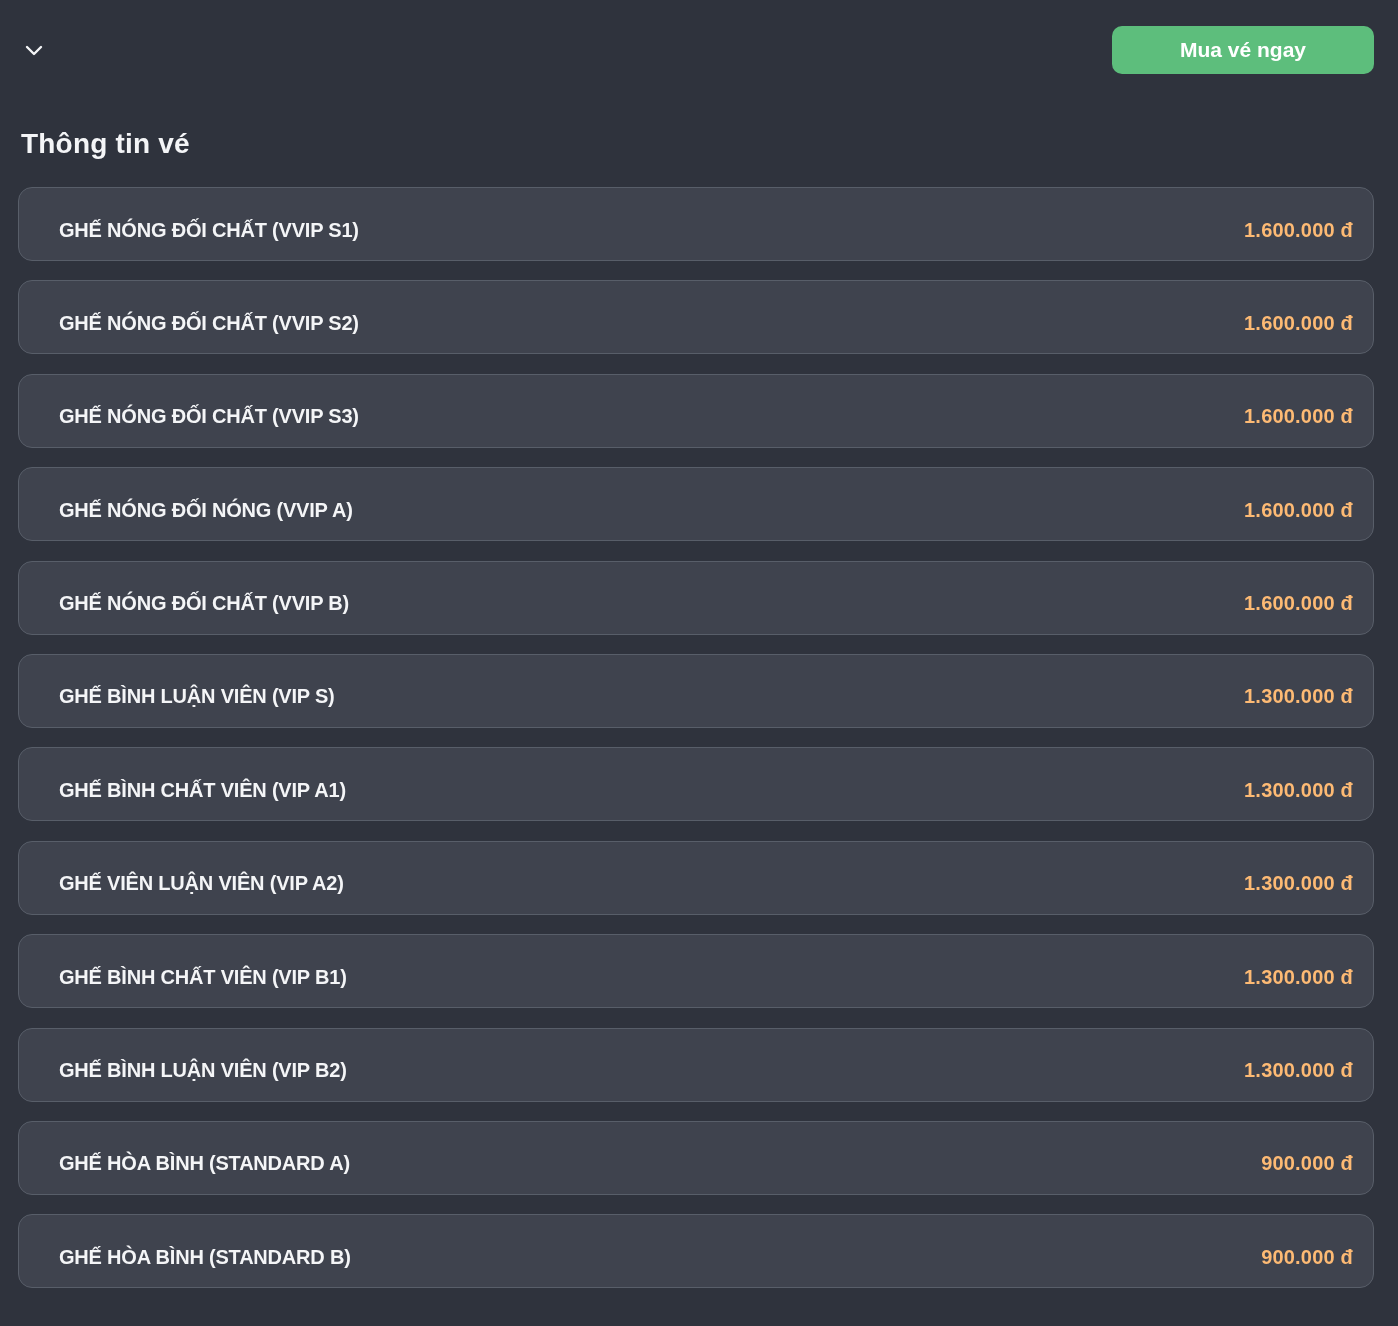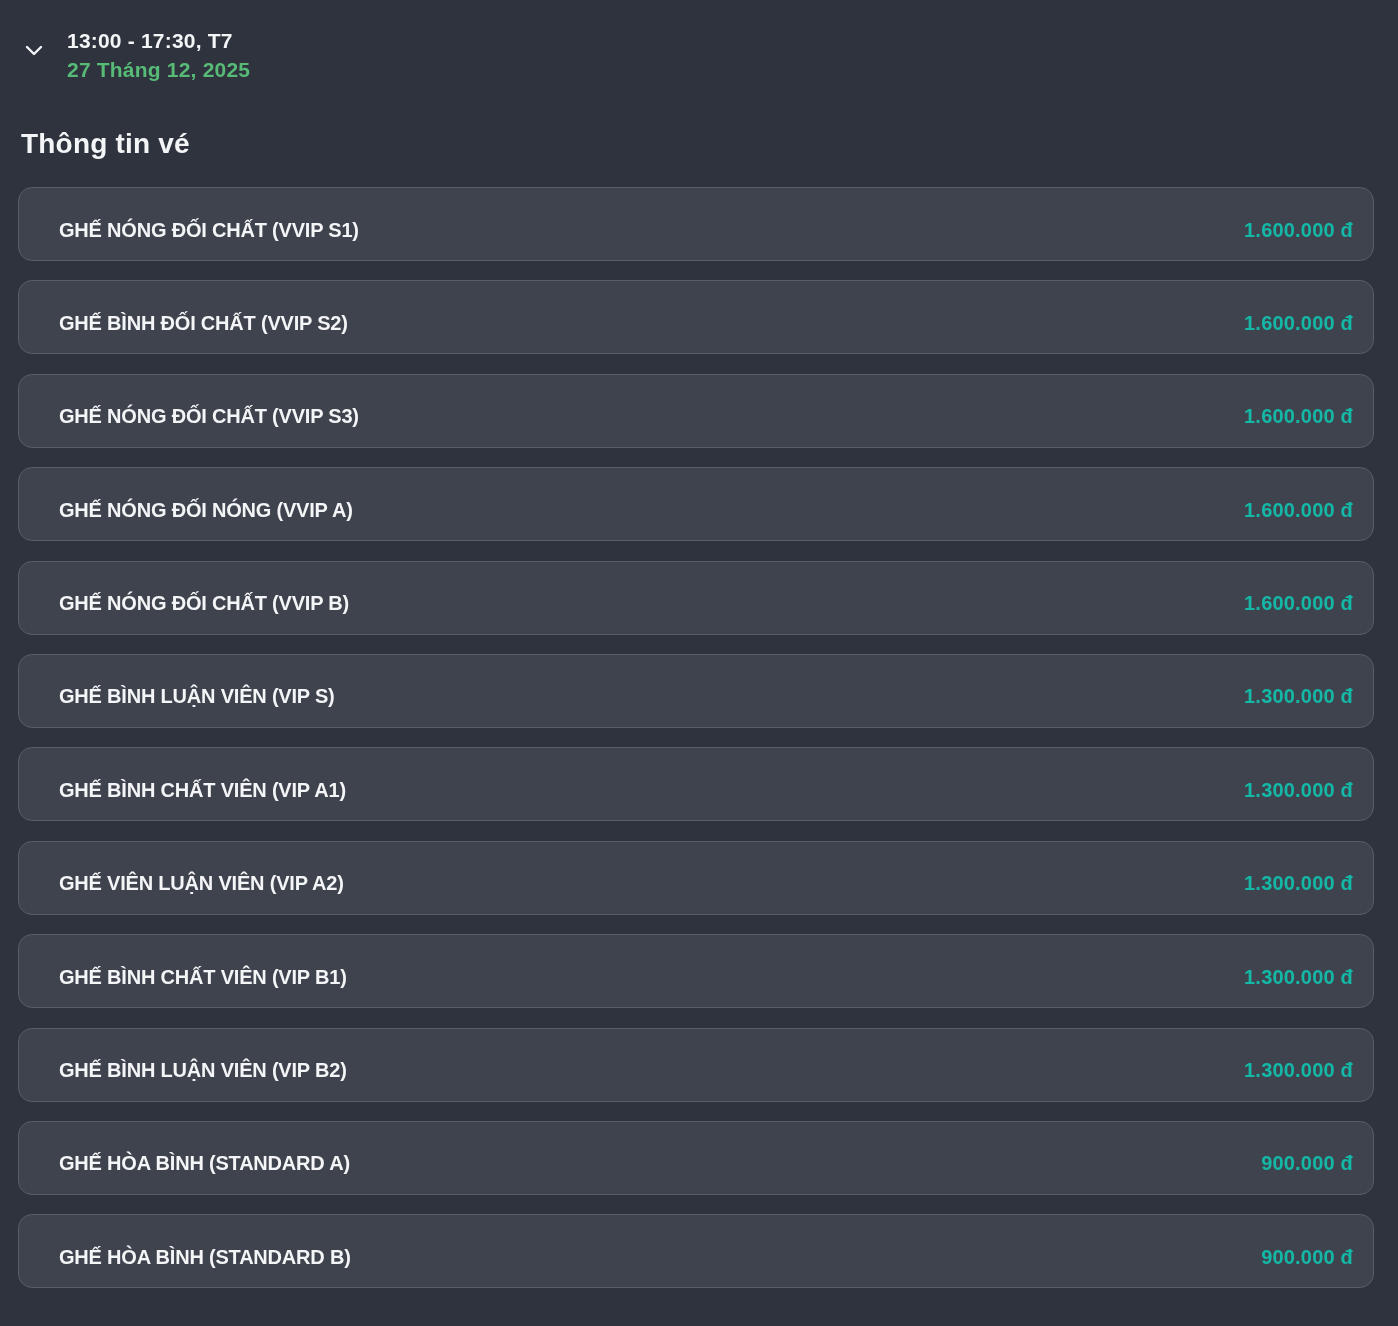--- a/index.html
+++ b/index.html
@@ -97,51 +97,48 @@
   .ticket-name {
     font-size: 20px;
     font-weight: 700;
     color: #f4f5f7;
     letter-spacing: -0.2px;
     white-space: nowrap;
   }
   .ticket-price {
     font-size: 20px;
     font-weight: 700;
-    color: #14b8a6;
+    color: #fdba74;
     letter-spacing: 0.2px;
     white-space: nowrap;
   }
 </style>
 </head>
 <body>
 
 <div class="page">
 
   <span class="header-chevron">
     <svg width="24" height="24" viewBox="0 0 24 24" fill="none">
       <polyline points="5,9 12,16 19,9" stroke="#f4f5f7" stroke-width="2.4" stroke-linecap="round" stroke-linejoin="round"></polyline>
     </svg>
   </span>
 
-  <div class="datetime">
-    <div class="event-time">13:00 - 17:30, T7</div>
-    <div class="event-date">27 Tháng 12, 2025</div>
-  </div>
 
+  <button class="buy-btn">Mua vé ngay</button>
 
   <h2 class="section-title">Thông tin vé</h2>
 
   <div class="ticket-list" id="ticket-list">
       <div class="ticket-row">
         <span class="ticket-name">GHẾ NÓNG ĐỐI CHẤT (VVIP S1)</span>
         <span class="ticket-price">1.600.000 đ</span>
       </div>
       <div class="ticket-row">
-        <span class="ticket-name">GHẾ BÌNH ĐỐI CHẤT (VVIP S2)</span>
+        <span class="ticket-name">GHẾ NÓNG ĐỐI CHẤT (VVIP S2)</span>
         <span class="ticket-price">1.600.000 đ</span>
       </div>
       <div class="ticket-row">
         <span class="ticket-name">GHẾ NÓNG ĐỐI CHẤT (VVIP S3)</span>
         <span class="ticket-price">1.600.000 đ</span>
       </div>
       <div class="ticket-row">
         <span class="ticket-name">GHẾ NÓNG ĐỐI NÓNG (VVIP A)</span>
         <span class="ticket-price">1.600.000 đ</span>
       </div>

